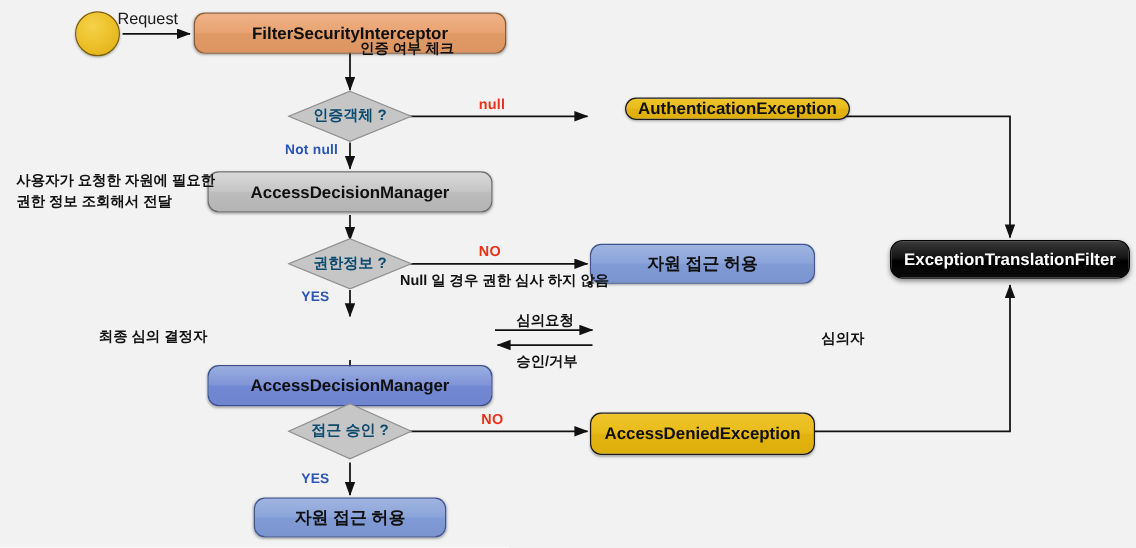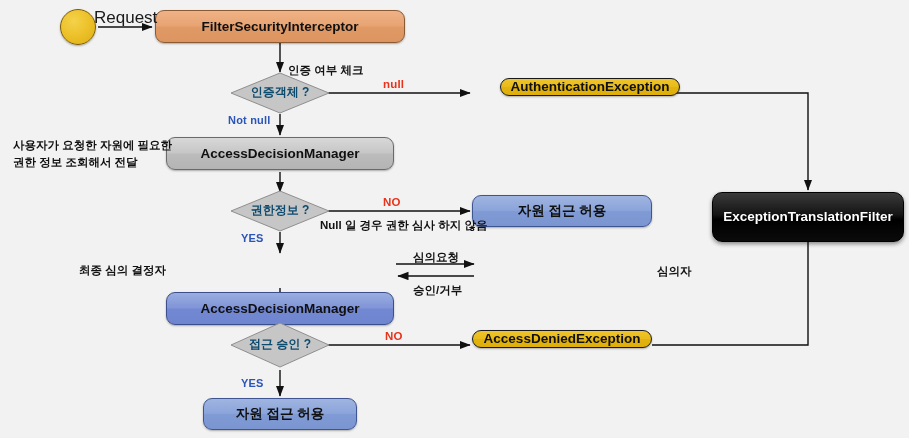--- a/index.html
+++ b/index.html
@@ -105,21 +105,21 @@
     position: absolute;
     font-size: 11.5px;
     font-weight: bold;
     color: #111;
     white-space: pre;
     line-height: 1.45;
   }
   .lbl.plain {
     font-weight: normal;
     color: #1a1a1a;
-    font-size: 17px;
+    font-size: 13px;
   }
   .lbl.red {
     color: #e8321a;
     font-size: 11.5px;
     letter-spacing: 0.2px;
   }
   .lbl.bluelab {
     color: #2a54b8;
     font-size: 11px;
     letter-spacing: 0.2px;
@@ -207,35 +207,35 @@
   </div>
 
 
   <div class="node diamond" style="left:230px; top:322px; width:100px; height:46px;">
     <svg class="dshape" viewBox="0 0 100 46" preserveAspectRatio="none">
       <polygon points="50,1 99,23 50,45 1,23" fill="#c6c6c6" stroke="#8f8f8f" stroke-width="1"></polygon>
     </svg>
     <span class="dlabel">접근 승인 ?</span>
   </div>
 
-  <div class="node box yellow" style="left:472px; top:330px; width:180px; height:18px;">
+  <div class="node box yellow" style="left:472px; top:330px; width:180px; height:34px;">
     <span>AccessDeniedException</span>
   </div>
 
   <div class="node box blue" style="left:203px; top:398px; width:154px; height:32px;">
     <span>자원 접근 허용</span>
   </div>
 
-  <div class="node box black" style="left:712px; top:192px; width:192px; height:50px;">
+  <div class="node box black" style="left:712px; top:192px; width:192px; height:31px;">
     <span>ExceptionTranslationFilter</span>
   </div>
 
   <div class="lbl plain" style="left:94px; top:6px;">Request</div>
 
-  <div class="lbl" style="left:288px; top:62px;text-align:center;">인증 여부 체크</div>
+  <div class="lbl" style="left:288px; top:31px;text-align:center;">인증 여부 체크</div>
 
   <div class="lbl red" style="left:383px; top:76px;">null</div>
 
   <div class="lbl bluelab" style="left:228px; top:113px;">Not null</div>
 
   <div class="lbl red" style="left:383px; top:194px;">NO</div>
 
   <div class="lbl bluelab" style="left:241px; top:231px;">YES</div>
 
   <div class="lbl" style="left:413px; top:249px;">심의요청</div>

